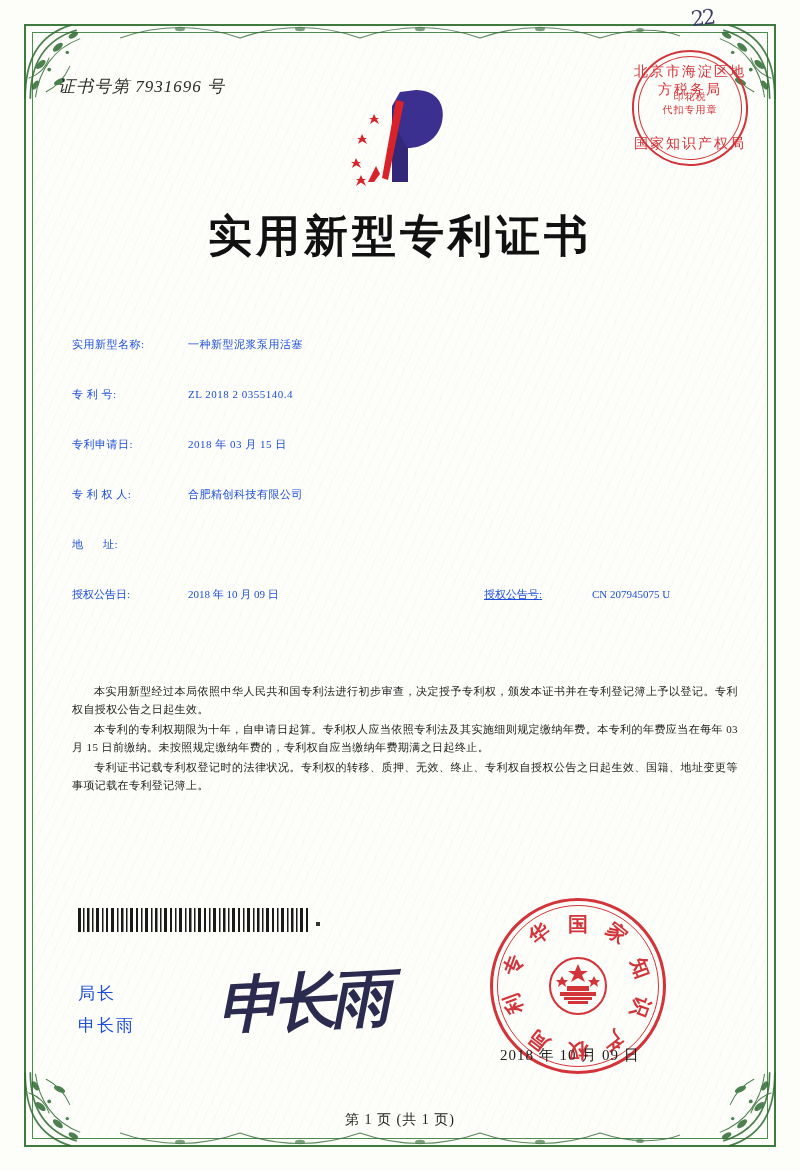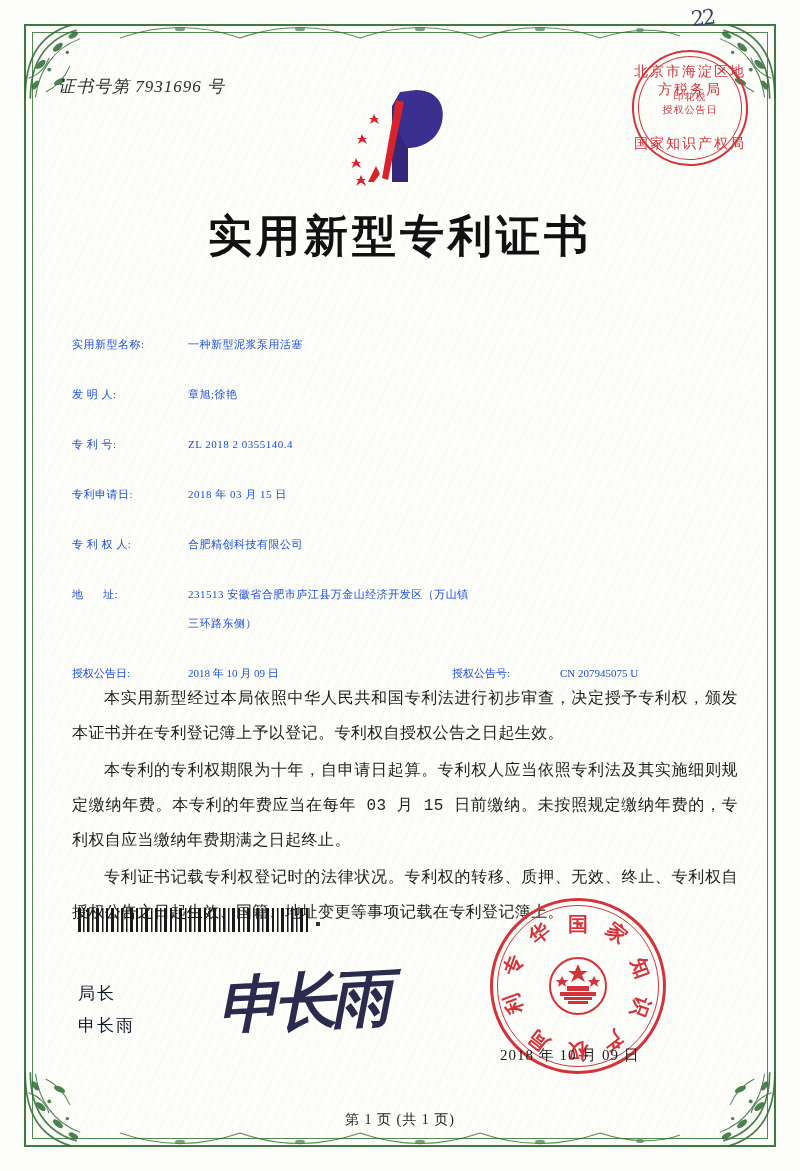--- a/index.html
+++ b/index.html
@@ -169,40 +169,40 @@
     letter-spacing: 0.5px;
   }
   .field-value .sub {
     display: block;
     margin-left: 0;
   }
   .row-double {
     display: flex;
     align-items: flex-end;
     margin-bottom: 18px;
+    gap: 32px;
   }
   .row-double .half {
     display: flex;
     align-items: flex-start;
   }
   .row-double .half.left { width: 380px; }
   .row-double .half .lbl { width: 116px; flex: 0 0 116px; white-space: pre; }
-  .row-double .half.right .lbl { width: 108px; flex: 0 0 108px; }
+  .row-double .half.right .lbl { width: 108px; flex: 0 0 108px; text-decoration: underline; }
 
   
   .paras {
     position: absolute;
     left: 72px;
     right: 62px;
     top: 682px;
-    font-size: 16px;
-    line-height: 35px;
+    font-size: 11px;
+    line-height: 18px;
     color: #1d1d1d;
     text-align: justify;
-    font-family: Liberation Mono, monospace;
   }
   .paras p {
     margin: 0 0 2px 0;
     text-indent: 2em;
     letter-spacing: 0.4px;
   }
 
   
   .barcode {
     position: absolute;
@@ -220,21 +220,21 @@
     background: #333;
   }
 
   
   .sig-block {
     position: absolute;
     left: 78px;
     top: 978px;
     font-size: 17px;
     line-height: 32px;
-    color: #0f172a;
+    color: #1d4ed8;
     letter-spacing: 2px;
   }
   .sig-script {
     position: absolute;
     left: 218px;
     top: 960px;
     font-size: 62px;
     color: #2b2b4f;
     font-family: "DejaVu Serif", serif;
     font-style: italic;
@@ -443,21 +443,21 @@
   <div class="hand-number">22</div>
 
   <div class="cert-no">证书号第 7931696 号</div>
 
   <div class="top-seal">
     <div class="ring"></div>
     <div class="ring2"></div>
     <div class="arc-top">北京市海淀区地方税务局</div>
     <div class="mid">
       <div>印花税</div>
-      <div>授权公告日</div>
+      <div>代扣专用章</div>
     </div>
     <div class="arc-bottom">国家知识产权局</div>
   </div>
 
   <div class="emblem">
     <svg viewBox="0 0 140 108">
       <path d="M70 10 L86 8 C106 8 116 22 112 40 C108 58 92 66 78 66 L78 100 L62 100 L62 24 Z" fill="#3b2f8f"></path>
       <path d="M62 24 L62 100 L78 100 L78 66 C78 66 66 52 62 24 Z" fill="#2b2166" opacity=".55"></path>
       <path d="M52 96 L66 18 L74 20 L58 98 Z" fill="#d8232a"></path>
       <g fill="#d8232a">
@@ -474,46 +474,38 @@
 
   <div class="doc-title">实用新型专利证书</div>
 
   <div class="fields">
 
     <div class="field-row">
       <div class="field-label">实用新型名称:</div>
       <div class="field-value">一种新型泥浆泵用活塞</div>
     </div>
 
-    <div class="field-row">
-      <div class="field-label">发 明 人:</div>
-      <div class="field-value">章旭;徐艳</div>
-    </div>
 
     <div class="field-row">
       <div class="field-label">专 利 号:</div>
       <div class="field-value">ZL 2018 2 0355140.4</div>
     </div>
 
     <div class="field-row">
       <div class="field-label">专利申请日:</div>
       <div class="field-value">2018 年 03 月 15 日</div>
     </div>
 
     <div class="field-row">
       <div class="field-label">专 利 权 人:</div>
       <div class="field-value">合肥精创科技有限公司</div>
     </div>
 
     <div class="field-row">
       <div class="field-label">地      址:</div>
-      <div class="field-value">
-        <span>231513 安徽省合肥市庐江县万金山经济开发区（万山镇</span>
-        <span class="sub">三环路东侧）</span>
-      </div>
     </div>
 
     <div class="row-double">
       <div class="half left">
         <div class="lbl">授权公告日:</div>
         <div>2018 年 10 月 09 日</div>
       </div>
       <div class="half right">
         <div class="lbl">授权公告号:</div>
         <div>CN 207945075 U</div>

